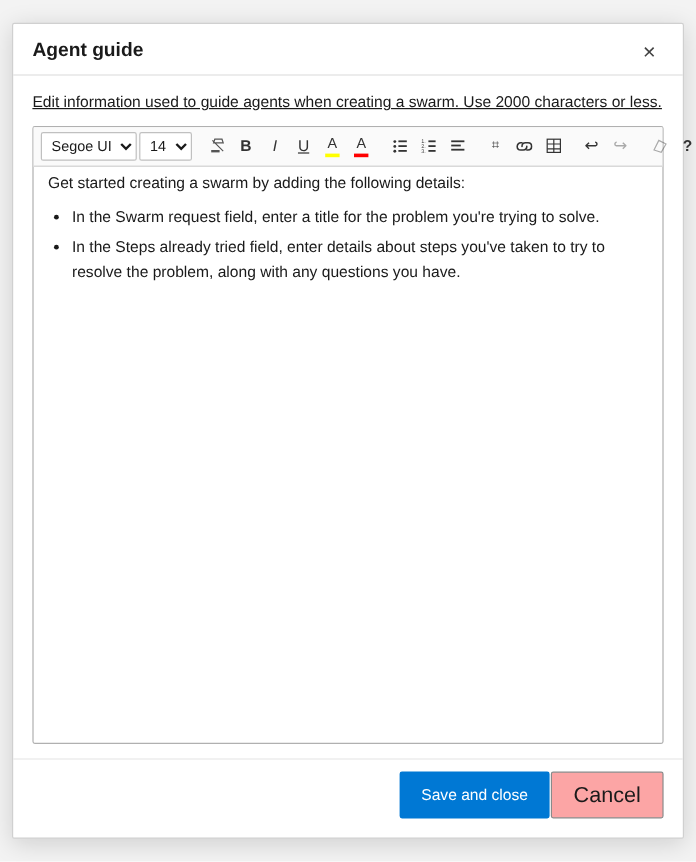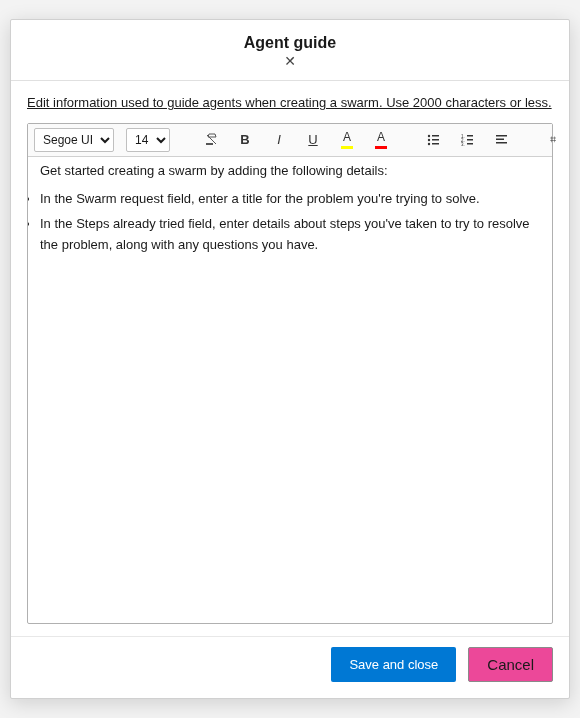--- a/index.html
+++ b/index.html
@@ -22,21 +22,20 @@
       display: flex;
       flex-direction: column;
       border-radius: 2px;
     }
     .dialog-header {
       display: flex;
       align-items: center;
       justify-content: space-between;
       padding: 14px 16px 10px 16px;
       border-bottom: 1px solid #e0e0e0;
-      flex-direction: column;
     }
     .dialog-title {
       font-size: 16px;
       font-weight: 600;
       color: #1a1a1a;
     }
     .close-btn {
       background: none;
       border: none;
       cursor: pointer;
@@ -61,21 +60,21 @@
       display: flex;
       flex-direction: column;
       min-height: 380px;
     }
     .toolbar {
       display: flex;
       align-items: center;
       padding: 4px 6px;
       border-bottom: 1px solid #d0d0d0;
       background: #fafafa;
-      gap: 12px;
+      gap: 2px;
       flex-wrap: nowrap;
     }
     .font-select {
       font-size: 12px;
       border: 1px solid #c0c0c0;
       border-radius: 2px;
       padding: 2px 4px;
       height: 24px;
       background: white;
       cursor: pointer;
@@ -120,49 +119,50 @@
     .editor-content {
       flex: 1;
       padding: 4px 12px;
       font-size: 13px;
       color: #1a1a1a;
       line-height: 1.6;
       overflow-y: auto;
     }
     .editor-content p { margin-bottom: 8px; }
     .editor-content ul {
+      margin-left: 20px;
       margin-bottom: 8px;
     }
     .editor-content ul li {
       margin-bottom: 4px;
     }
     .dialog-footer {
       padding: 10px 16px 16px 16px;
       display: flex;
       justify-content: flex-end;
-      gap: 12px;
+      gap: 1px;
       border-top: 1px solid #e8e8e8;
     }
     .btn-primary {
       background: #0078d4;
       color: #ffffff;
       border: none;
       padding: 8px 18px;
       font-size: 13px;
       font-family: 'Segoe UI', Tahoma, sans-serif;
       border-radius: 2px;
       cursor: pointer;
       font-weight: 500;
     }
     .btn-secondary {
-      background: #ec4899;
+      background: #fca5a5;
       color: #1a1a1a;
       border: 1px solid #8a8a8a;
       padding: 8px 18px;
-      font-size: 15px;
+      font-size: 18px;
       font-family: 'Segoe UI', Tahoma, sans-serif;
       border-radius: 2px;
       cursor: pointer;
     }
     .color-underline {
       position: relative;
       display: inline-flex;
       flex-direction: column;
       align-items: center;
     }

